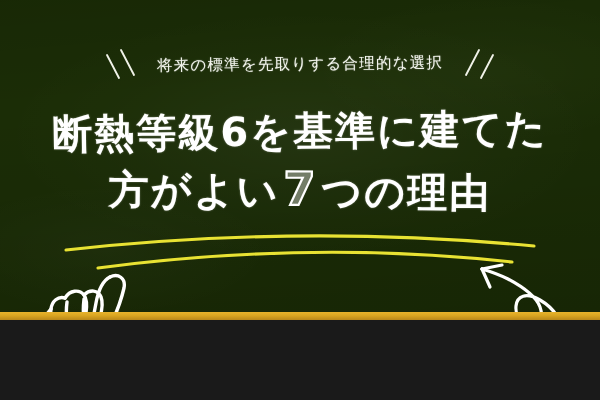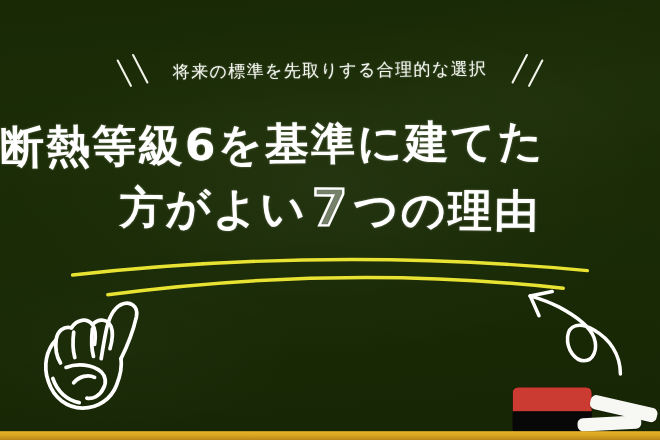--- a/index.html
+++ b/index.html
@@ -3,21 +3,21 @@
 <meta charset="utf-8">
 <style>
   html, body {
     margin: 0;
     padding: 0;
     background: #1a1a1a;
   }
   #board {
     position: relative;
     width: 600px;
-    height: 400px;
+    height: 320px;
     overflow: hidden;
     background: #1b2d06;
     font-family: "DejaVu Sans", sans-serif;
     user-select: none;
   }
   
   #board-texture {
     position: absolute;
     inset: 0;
     background:
@@ -53,21 +53,21 @@
     text-shadow: 0 0 1.5px rgba(255,255,255,0.45);
     transform: rotate(-0.6deg);
   }
 
   
   #title-block {
     position: absolute;
     top: 104px;
     left: 0;
     width: 600px;
-    text-align: left;
+    text-align: center;
   }
   .title-line {
     color: #ffffff;
     font-weight: 700;
     white-space: nowrap;
     text-shadow: 0 0 2px rgba(255,255,255,0.38);
   }
   #title-line-1 {
     font-size: 40px;
     letter-spacing: 2px;

